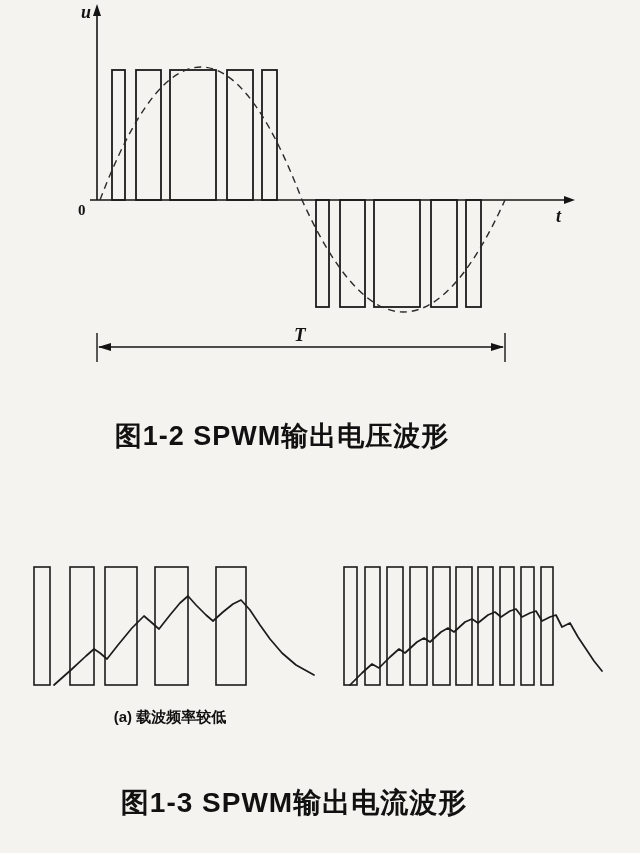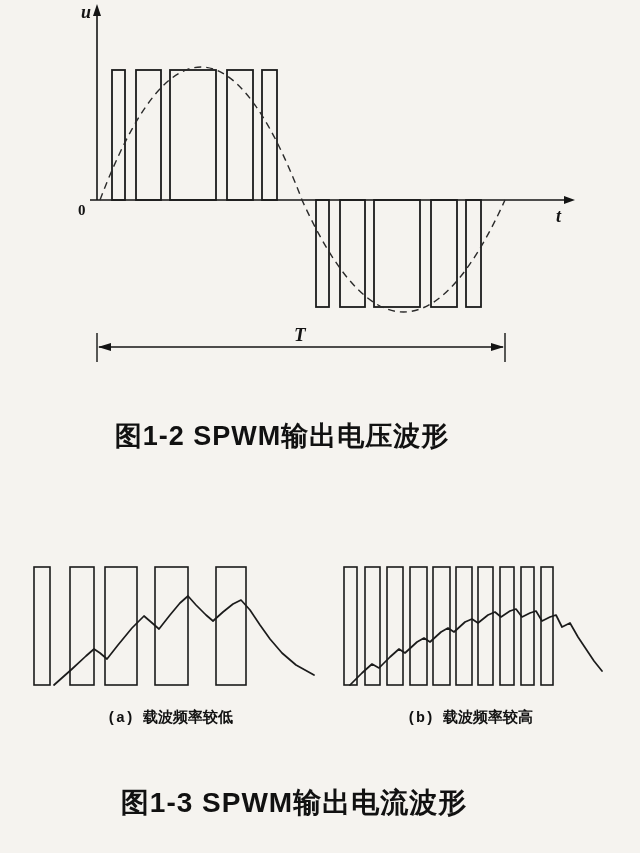--- a/index.html
+++ b/index.html
@@ -29,21 +29,21 @@
     letter-spacing:1px;
     color:#111;
   }
   .caption-voltage { top:418px; font-size:27px; transform:translateX(-38px); }
   .caption-current { top:784px; font-size:28px; transform:translateX(-26px); }
   .current-fig { position:absolute; top:553px; }
   .current-fig-a { left:20px; }
   .current-fig-b { left:338px; }
   .sub-label {
     position:absolute; top:708px;
-    font-family:Liberation Mono, monospace;
+    font-family:Liberation Sans, sans-serif;
     font-weight:bold; font-size:15px;
     text-align:center; color:#111;
   }
   .sub-label-a { left:20px;  width:300px; }
   .sub-label-b { left:330px; width:280px; }
 </style>
 </head>
 <body>
 
 <div class="page">
@@ -112,17 +112,16 @@
       <rect x="95" y="14" width="17" height="118" fill="none" stroke="#1b1b1b" stroke-width="1.6"></rect>
       <rect x="118" y="14" width="16" height="118" fill="none" stroke="#1b1b1b" stroke-width="1.6"></rect>
       <rect x="140" y="14" width="15" height="118" fill="none" stroke="#1b1b1b" stroke-width="1.6"></rect>
       <rect x="162" y="14" width="14" height="118" fill="none" stroke="#1b1b1b" stroke-width="1.6"></rect>
       <rect x="183" y="14" width="13" height="118" fill="none" stroke="#1b1b1b" stroke-width="1.6"></rect>
       <rect x="203" y="14" width="12" height="118" fill="none" stroke="#1b1b1b" stroke-width="1.6"></rect>
       <path d="M 12 132 L 24 120 L 34 111 L 41 115 L 52 104 L 61 96 L 67 100 L 79 89 L 86 85 L 92 89 L 103 79 L 110 75 L 116 79 L 127 69 L 134 66 L 140 70 L 150 62 L 157 59 L 163 64 L 172 58 L 178 56 L 184 64 L 192 60 L 198 58 L 204 68 L 212 64 L 218 62 L 224 74 L 232 70 L 240 84 L 248 96 L 256 108 L 264 118" fill="none" stroke="#1b1b1b" stroke-width="1.7" stroke-linejoin="round" stroke-linecap="round"></path>
     </svg>
 
   <div class="sub-label sub-label-a">(a) 载波频率较低</div>
-  <div class="sub-label sub-label-b">(b) 载波频率较高</div>
 
   <div class="caption caption-current">图1-3  SPWM输出电流波形</div>
 
 </div>
 
 </body></html>

